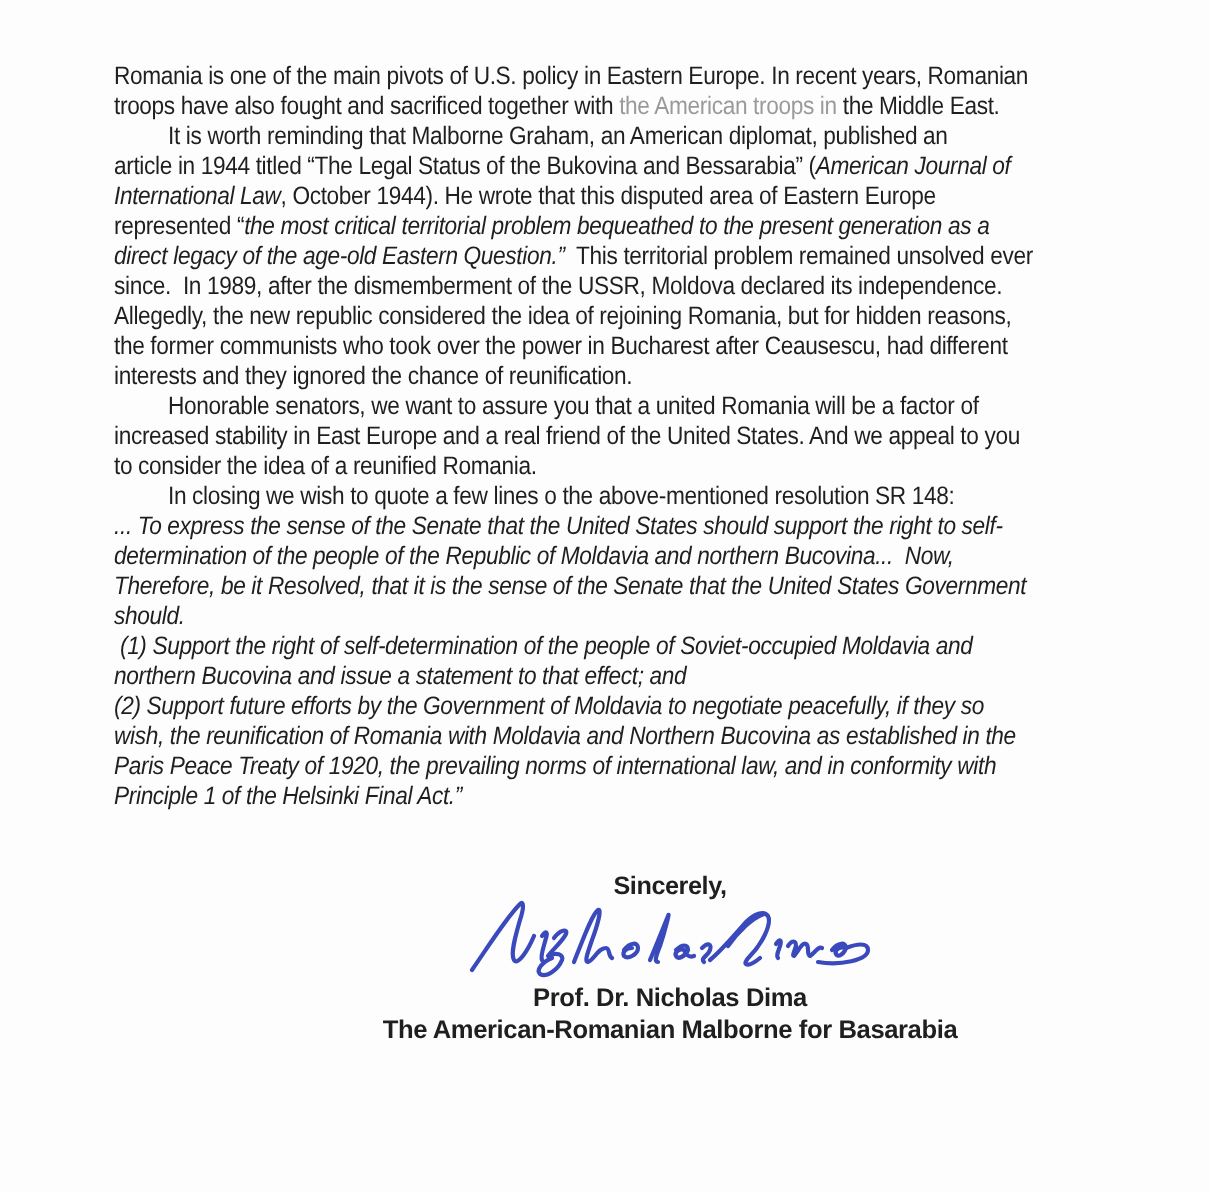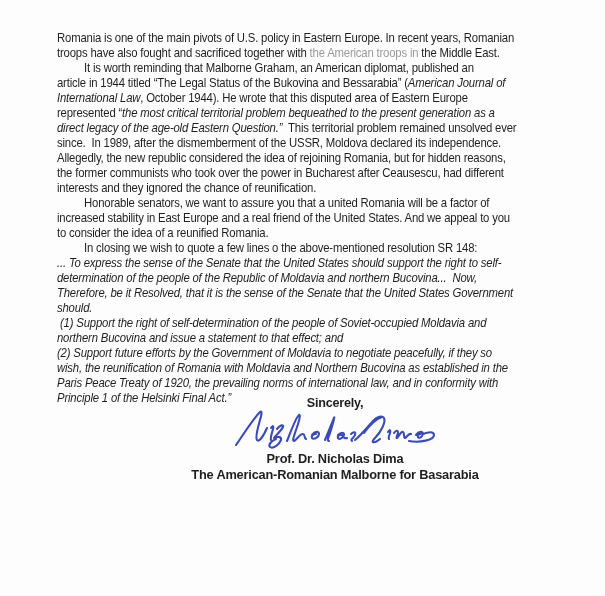--- a/index.html
+++ b/index.html
@@ -24,21 +24,21 @@
     font-size: 12.6px;
     line-height: 15px;
     letter-spacing: -0.2px;
   }
   .line.indent { padding-left: 30px; }
   .it { font-style: italic; }
   .faded { color: #9a9a9a; }
   .closing {
     position: absolute;
     left: 110px;
-    top: 396px;
+    top: 436px;
     width: 450px;
     text-align: center;
   }
   .salutation {
     font-size: 12.6px;
     font-weight: 600;
     line-height: 15px;
     letter-spacing: -0.2px;
   }
   .signature-wrap { height: 44px; margin: -4px 0 0 0; }

